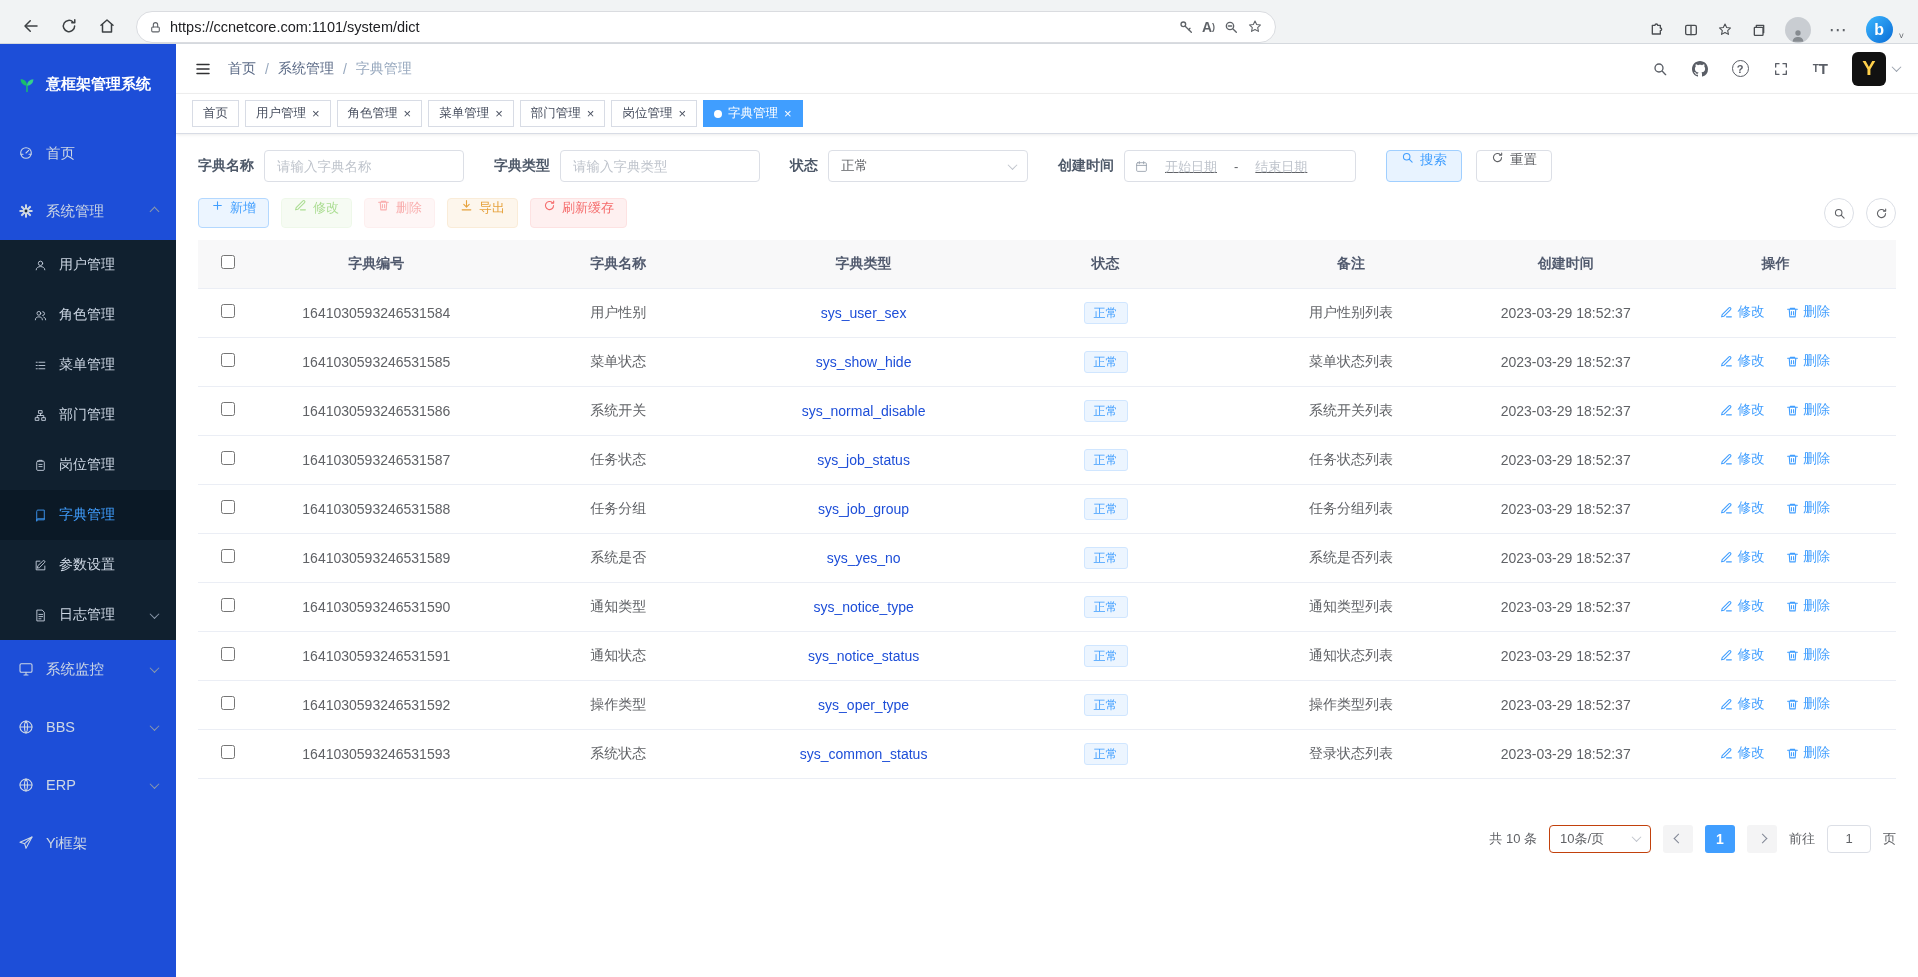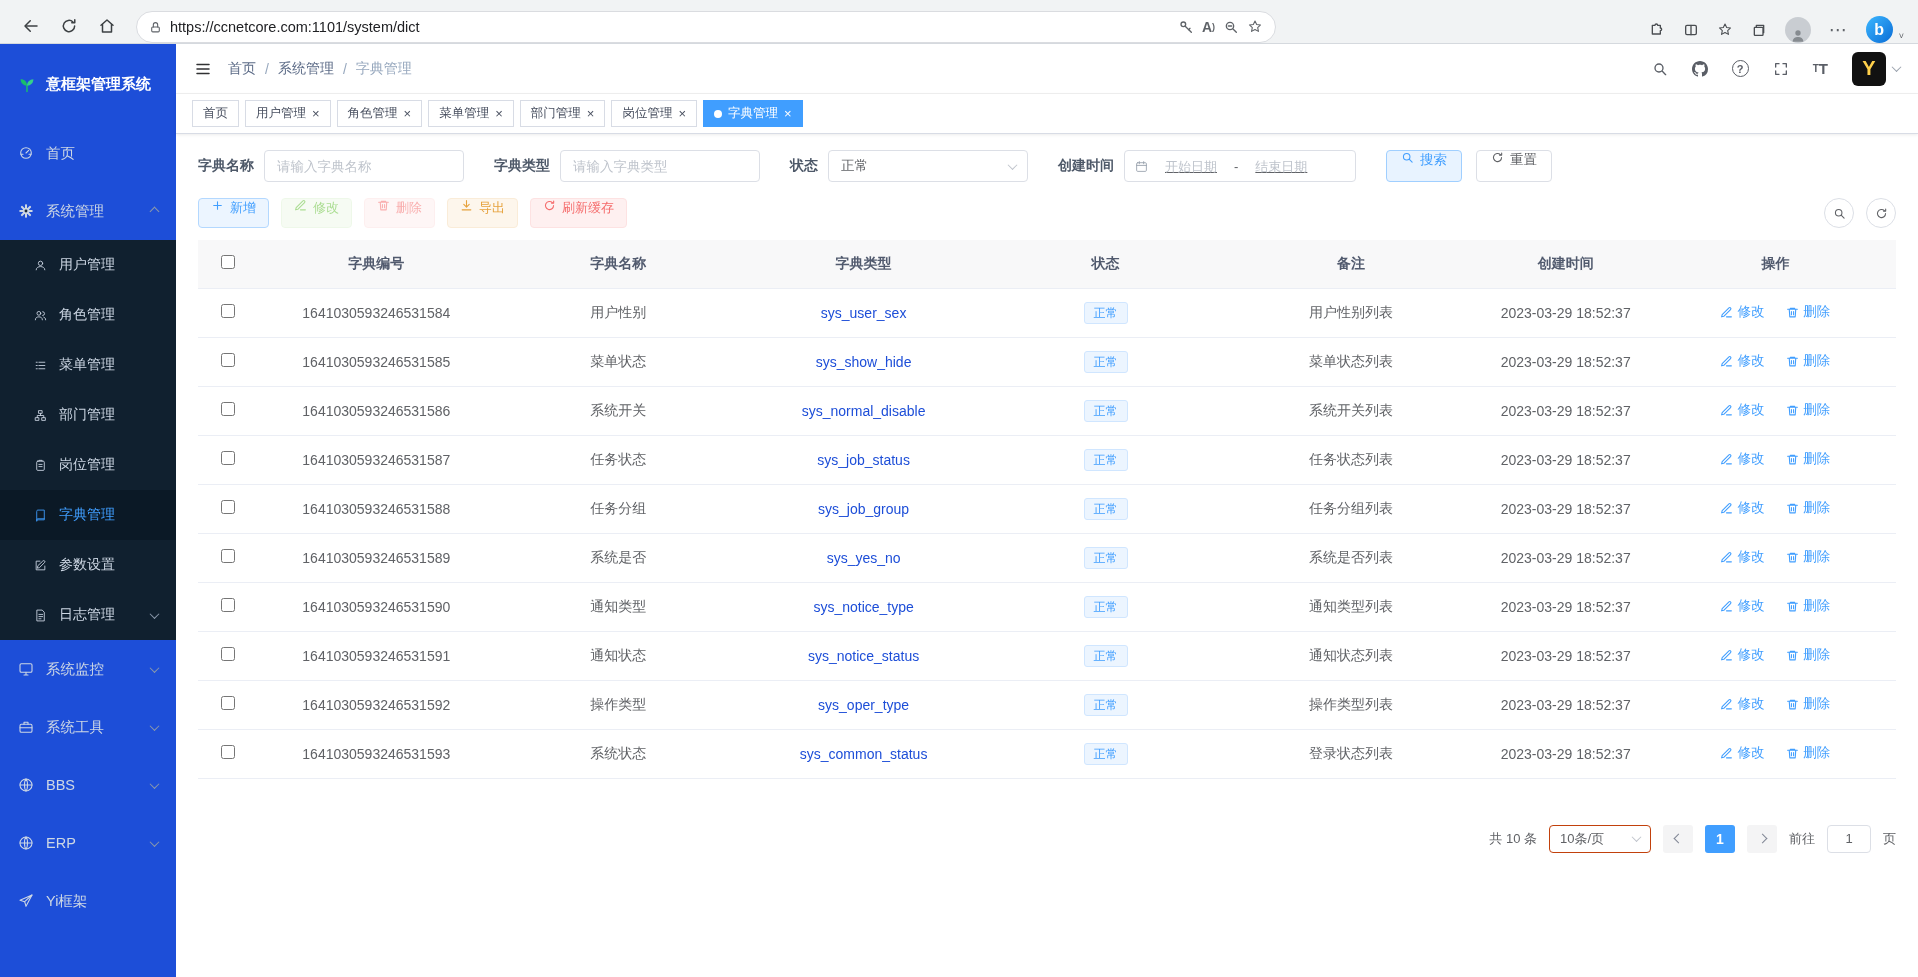--- a/index.html
+++ b/index.html
@@ -298,28 +298,20 @@
         <span class="chev down"></span>
       </div>
     </div>
 
     <div class="menu-item">
       <svg class="ic sic sic-thin" viewBox="0 0 24 24">
           <rect x="3" y="4" width="18" height="13" rx="2"></rect>
           <path d="M9 21h6M12 17v4"></path>
         </svg>
       <span>系统监控</span>
-      <span class="chev down"></span>
-    </div>
-    <div class="menu-item">
-      <svg class="ic sic sic-thin" viewBox="0 0 24 24">
-          <rect x="3" y="8" width="18" height="12" rx="2"></rect>
-          <path d="M9 8V5h6v3M3 13h18"></path>
-        </svg>
-      <span>系统工具</span>
       <span class="chev down"></span>
     </div>
     <div class="menu-item">
       <svg class="ic sic sic-thin" viewBox="0 0 24 24">
           <circle cx="12" cy="12" r="9"></circle>
           <path d="M3 12h18M12 3c3 3 3 15 0 18-3-3-3-15 0-18z"></path>
         </svg>
       <span>BBS</span>
       <span class="chev down"></span>
     </div>

